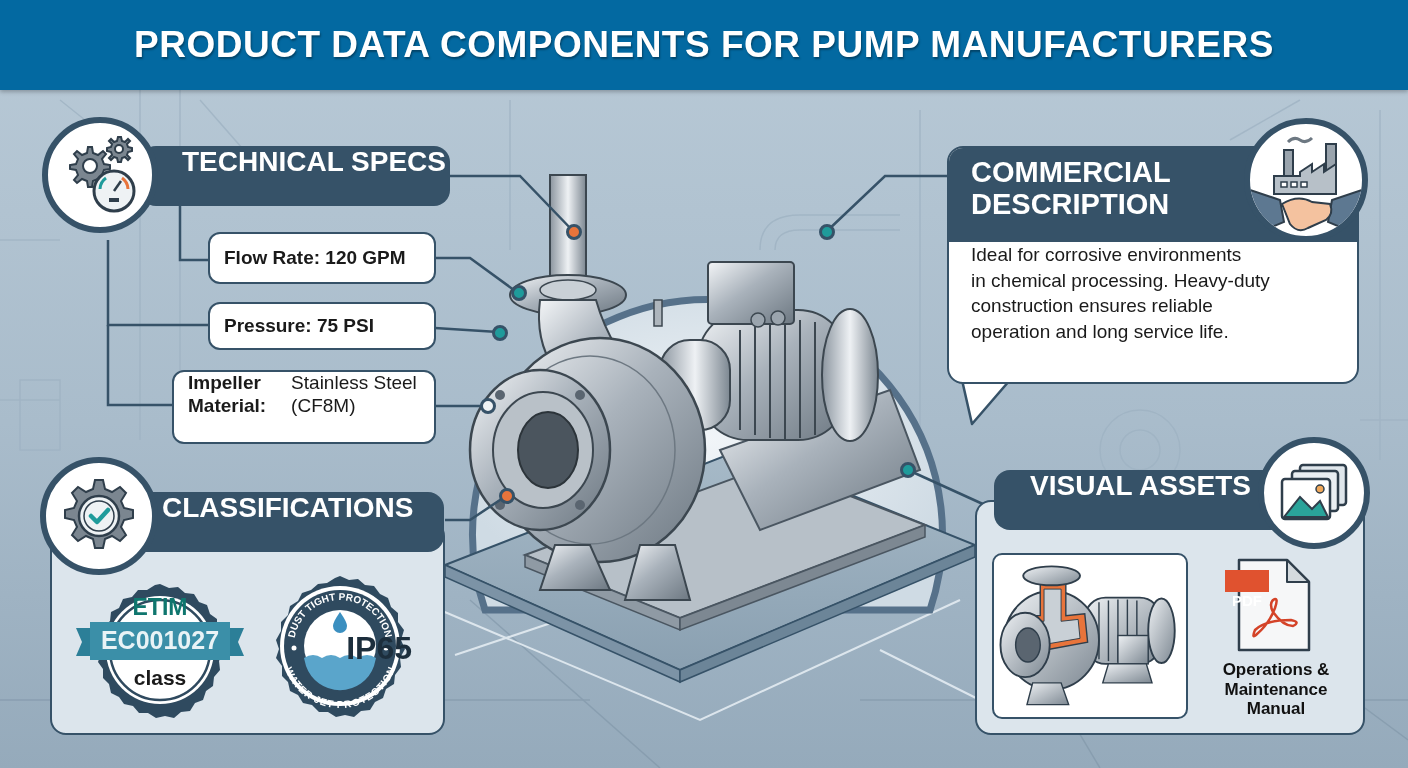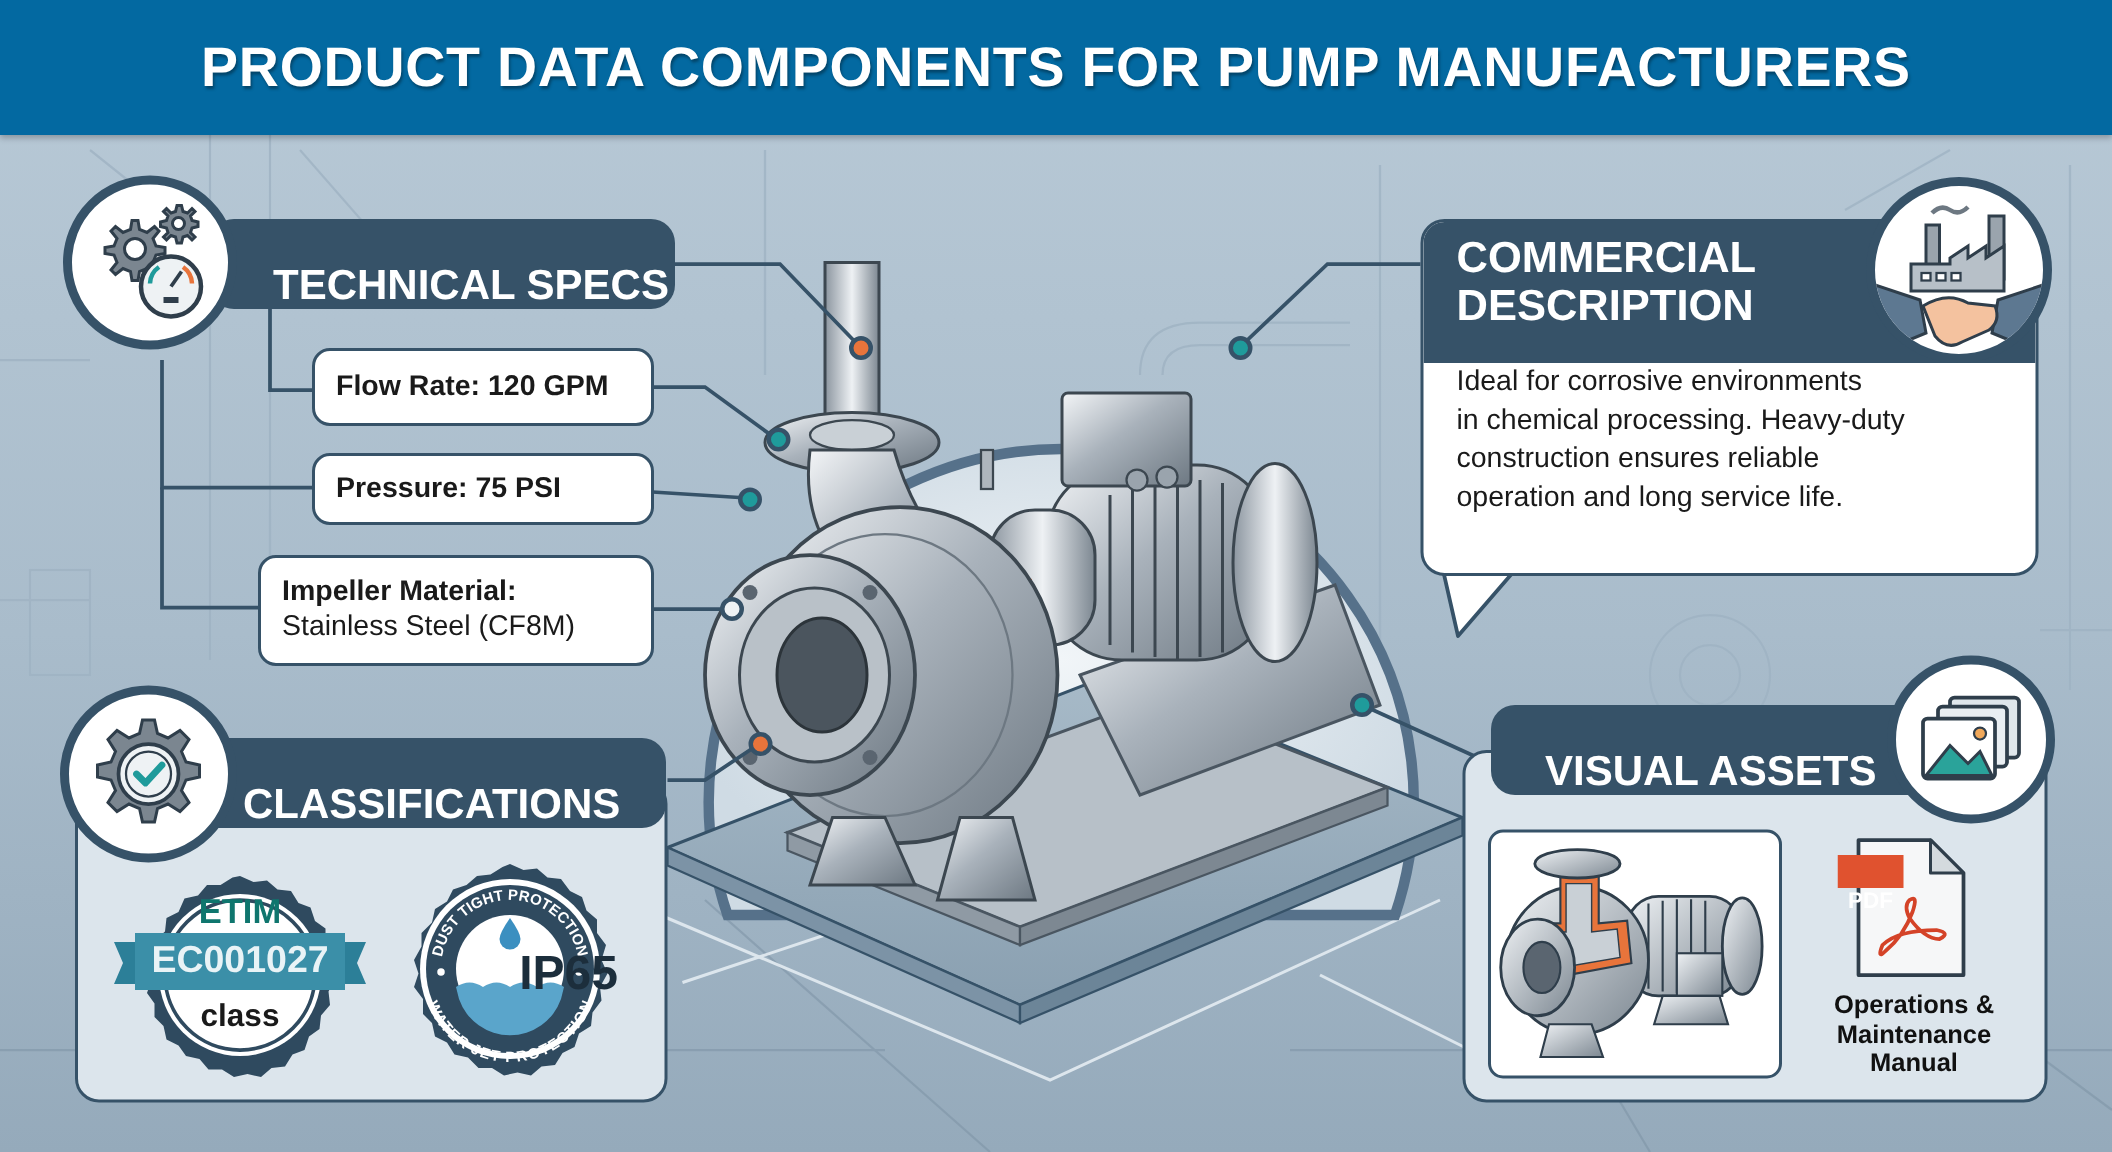--- a/index.html
+++ b/index.html
@@ -25,21 +25,21 @@
   
   .icon-circle {
     position: absolute; border-radius: 50%; background: #ffffff;
     border: 6px solid #365268; display: flex; align-items: center; justify-content: center;
     z-index: 4;
   }
 
   
   .pill {
     position: absolute; background: #365268; color: #ffffff; font-weight: 700;
-    border-radius: 16px; display: flex; align-items: flex-end; z-index: 3;
+    border-radius: 16px; display: flex; align-items: flex-start; z-index: 3;
   }
 
   
   .spec-box {
     position: absolute; background: #ffffff; border: 2.5px solid #365268; border-radius: 12px;
     color: #1a1a1a; font-weight: 700; font-size: 19px; display: flex; align-items: center;
     padding: 0 14px; z-index: 3; line-height: 1.2;
   }
 
   
@@ -219,21 +219,21 @@
 </div>
 <div class="pill" style="left:140px; top:146px; width:310px; height:60px; padding-left:42px; font-size:28px;">
   <span>TECHNICAL SPECS</span>
 </div>
 <div class="spec-box" style="left:208px; top:232px; width:228px; height:52px;">
   <span>Flow Rate: 120 GPM</span>
 </div>
 <div class="spec-box" style="left:208px; top:302px; width:228px; height:48px;">
   <span>Pressure: 75 PSI</span>
 </div>
-<div class="spec-box" style="left:172px; top:370px; width:264px; height:74px; flex-direction:column; align-items:flex-start; justify-content:center;">
+<div class="spec-box" style="left:172px; top:370px; width:264px; height:74px; flex-direction:row; align-items:flex-start; justify-content:center;">
   <span>Impeller Material:</span>
   <span style="font-weight:400;">Stainless Steel (CF8M)</span>
 </div>
 
 <div class="panel" style="left:50px; top:520px; width:395px; height:215px;"></div>
 <div class="pill" style="left:130px; top:492px; width:314px; height:60px; padding-left:32px; font-size:28px;">
   <span>CLASSIFICATIONS</span>
 </div>
 <div class="icon-circle" style="left:40px; top:457px; width:118px; height:118px;">
   <svg width="80" height="80" viewBox="0 0 80 80">

